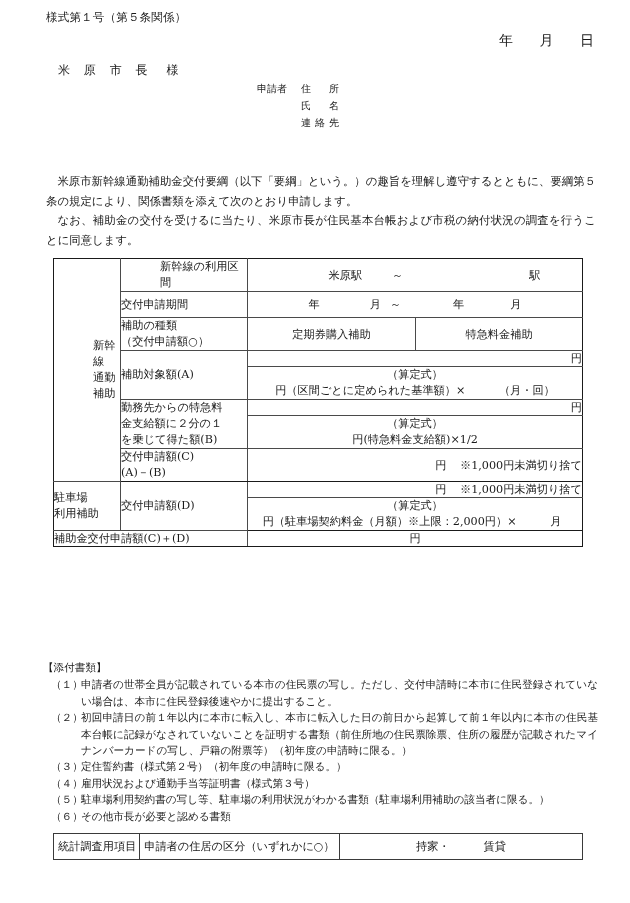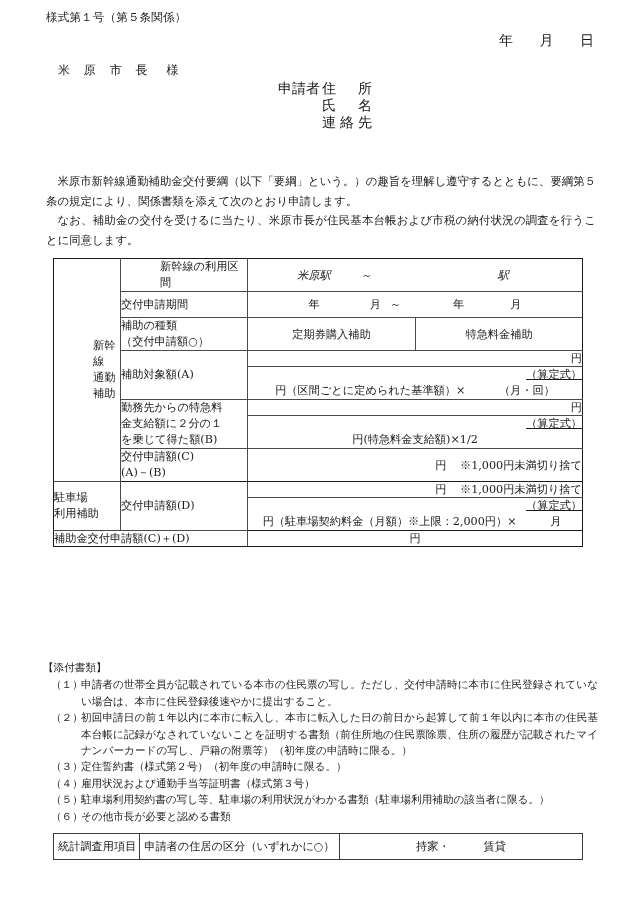--- a/index.html
+++ b/index.html
@@ -45,23 +45,23 @@
     left: 58px;
     top: 62px;
     font-size: 12px;
     letter-spacing: 5px;
   }
   .addressee .hon { letter-spacing: 5px; }
   .addressee .sama { margin-left: 14px; }
 
   .applicant-block {
     position: absolute;
-    left: 278px;
+    left: 257px;
     top: 80px;
-    font-size: 14px;
+    font-size: 10px;
     line-height: 17px;
   }
   .applicant-block .row { white-space: nowrap; }
   .applicant-block .lbl {
     display: inline-block;
     width: 44px;
   }
   .applicant-block .fld { letter-spacing: 4px; }
 
   .doc-title {
@@ -120,34 +120,34 @@
     padding: 5px 8px 5px 0;
     text-align: right;
     white-space: nowrap;
   }
   .amount-line .note { margin-left: 10px; }
   .formula-cell {
     padding: 3px 6px 5px 6px;
     line-height: 16px;
     border-top: 0.8px solid #b9b9b9 !important;
   }
-  .formula-cell .f1 { display: block; text-align: right; text-decoration: underline; }
+  .formula-cell .f1 { display: block; text-align: center; }
   .formula-cell .f2 { display: block; text-align: center; }
   .formula-cell .f2.right-pad { padding-right: 6px; }
 
   .seg-row td { height: 25px; }
   .seg-val {
     text-align: center;
     position: relative;
   }
   .seg-inner {
     display: flex;
     align-items: center;
+    justify-content: center;
     padding: 0 10px;
-    font-style: italic;
   }
   .seg-inner .a { }
   .seg-inner .tilde { margin: 0 34px 0 30px; }
   .seg-inner .b { margin-left: 92px; }
 
   .period-inner {
     display: flex;
     align-items: center;
     justify-content: center;
     padding: 0 10px;

